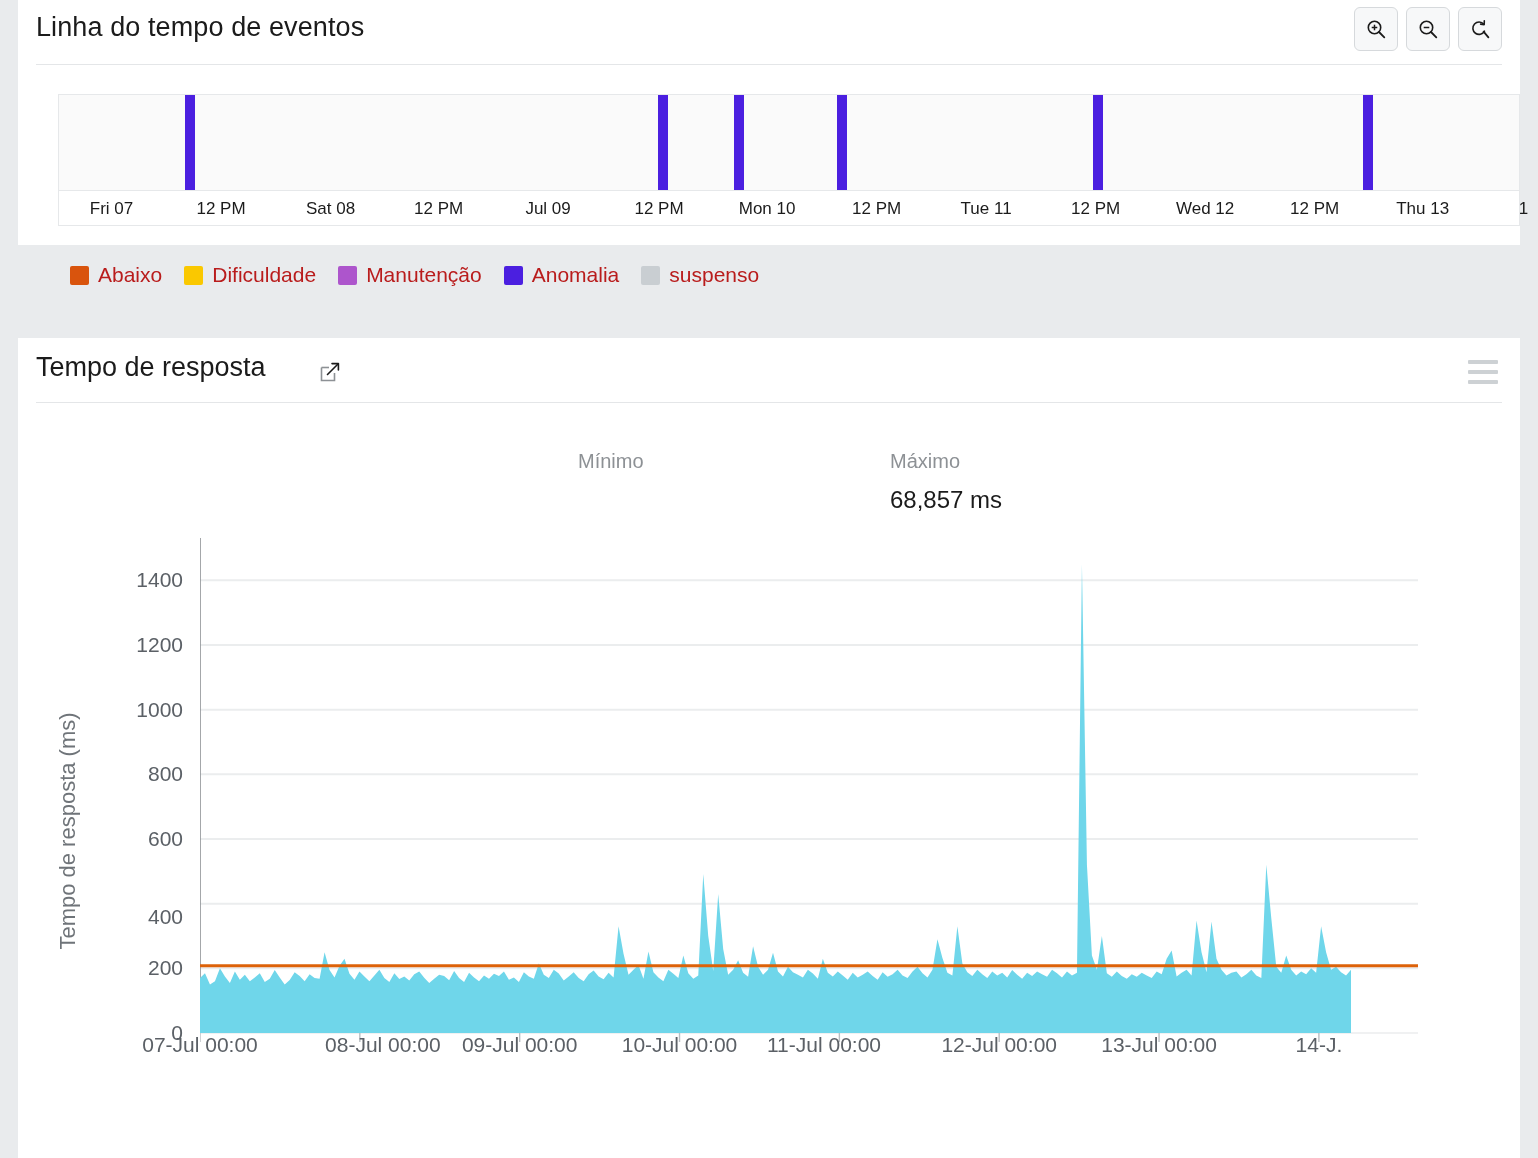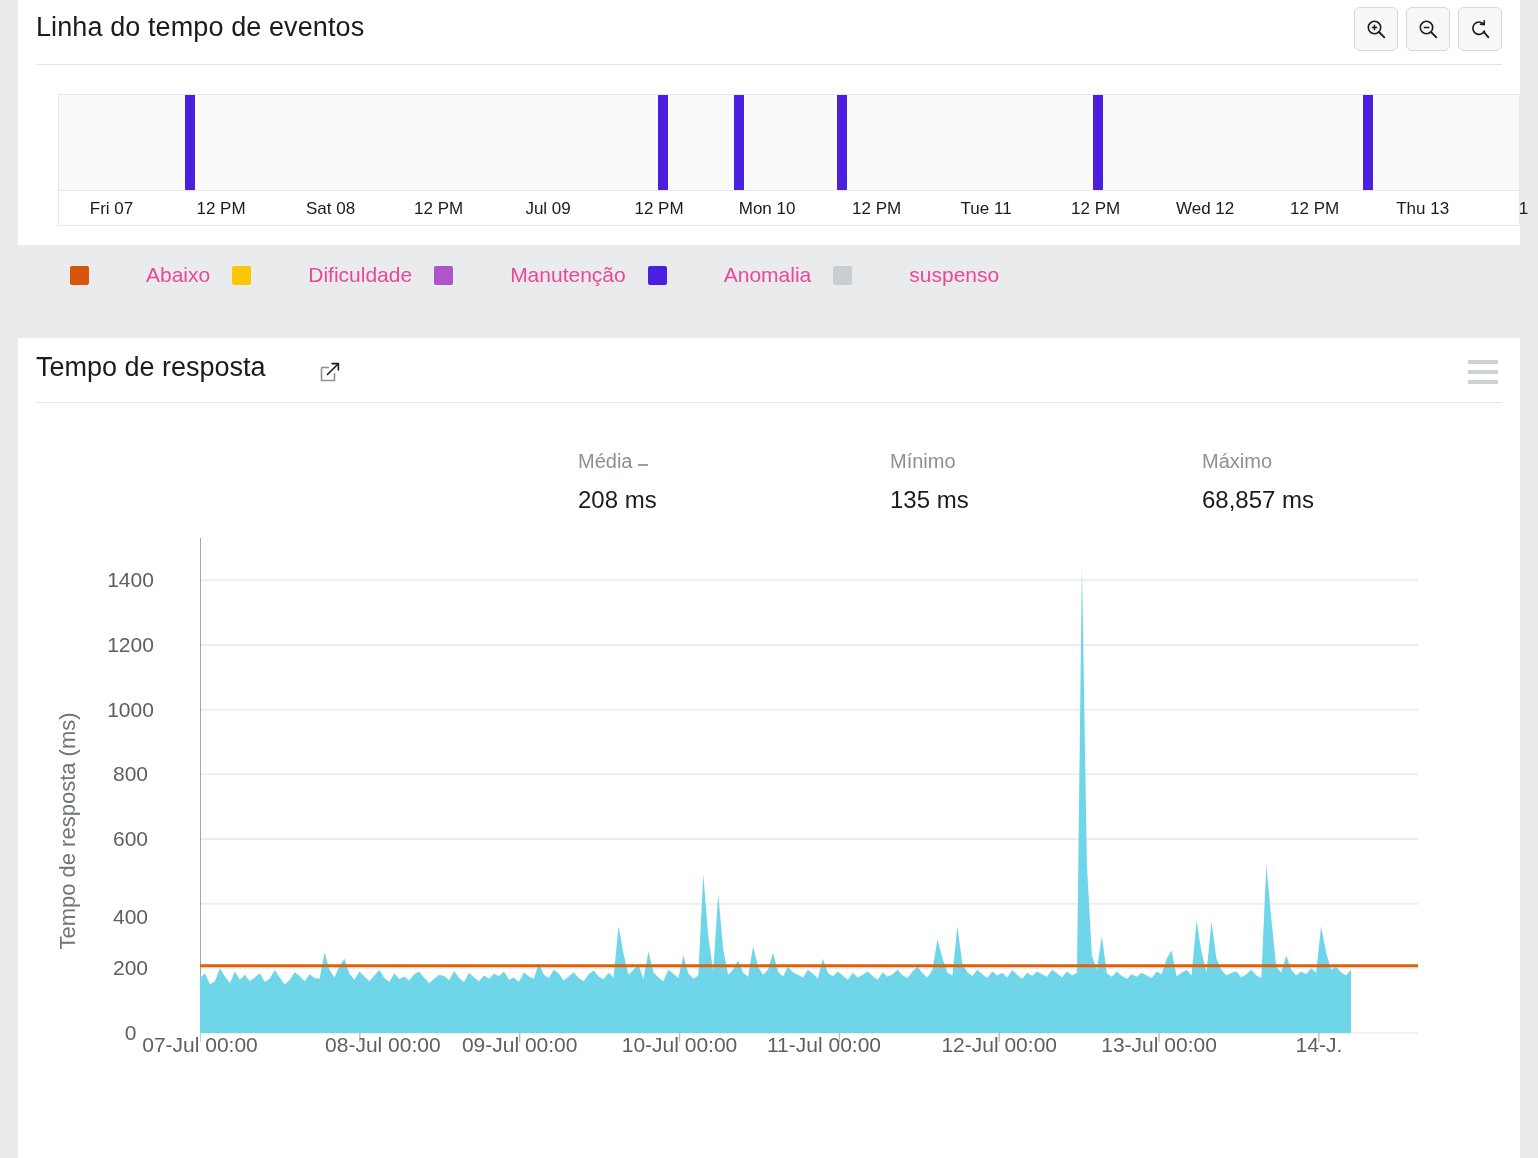--- a/index.html
+++ b/index.html
@@ -126,23 +126,22 @@
     gap: 9px;
     cursor: pointer;
   }
   .legend-swatch {
     width: 19px; height: 19px;
     border-radius: 2px;
     display: block;
   }
   .legend-label {
     font-size: 21px;
-    color: #ec4899;
-    white-space: nowrap;
-    margin-left: 48px;
+    color: #b91c1c;
+    white-space: nowrap;
   }
 
   
   #resp-title {
     position: absolute;
     left: 18px; top: 14px;
     font-size: 27px;
     color: #1b1b1b;
     white-space: nowrap;
   }
@@ -207,21 +206,21 @@
     text-align: center;
     transform: rotate(-90deg);
     font-size: 22px;
     color: #6f7479;
     white-space: nowrap;
   }
   .ytick {
     position: absolute;
     right: 0;
     width: 100%;
-    text-align: center;
+    text-align: right;
     font-size: 21px;
     color: #5b6066;
     transform: translateY(-50%);
   }
   #ytick-col {
     position: absolute;
     left: 60px;
     top: 0;
     width: 105px;
     height: 630px;
@@ -359,26 +358,21 @@
         <i></i>
         <i></i>
         <i></i>
       </div>
 
       <div class="head-rule"></div>
     </div>
 
     <div id="stats">
         <div class="stat">
-          <div class="stat-label">Média<span id="media-dash"></span></div>
-          <div class="stat-value">208 ms</div>
-        </div>
-        <div class="stat">
           <div class="stat-label">Mínimo</div>
-          <div class="stat-value">135 ms</div>
         </div>
         <div class="stat">
           <div class="stat-label">Máximo</div>
           <div class="stat-value">68,857 ms</div>
         </div>
       </div>
 
     <div id="chart-wrap">
       <div id="ylabel">Tempo de resposta (ms)</div>
       <div id="ytick-col">

